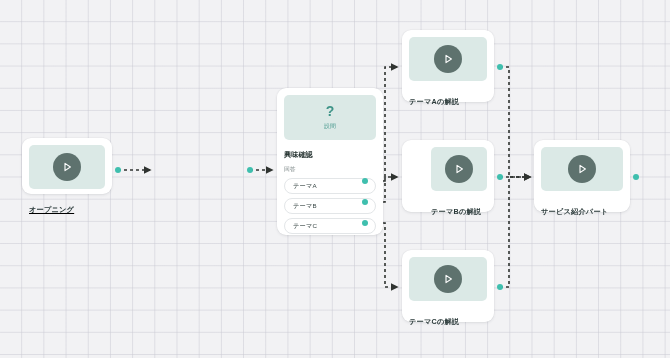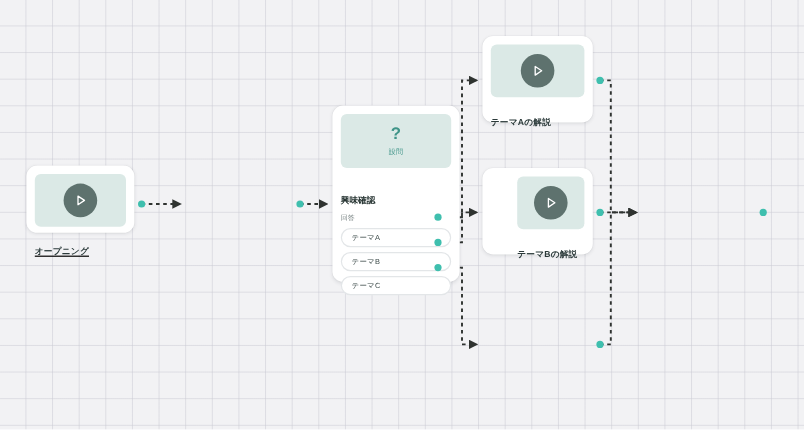--- a/index.html
+++ b/index.html
@@ -86,21 +86,21 @@
   .q-sub {
     margin-top: 4px;
     font-size: 5.8px;
     color: #3f9488;
     letter-spacing: 0.3px;
     white-space: nowrap;
   }
 
   
   .q-title {
-    margin-top: 22px;
+    margin-top: 10px;
     font-size: 7.2px;
     font-weight: 700;
     color: #23312f;
     white-space: nowrap;
   }
   .q-answer-head {
     margin-top: 5px;
     font-size: 5.8px;
     color: #7a8585;
     white-space: nowrap;
@@ -224,17 +224,37 @@
       <div class="play-circle">
         <svg width="14" height="14" viewBox="0 0 14 14">
           <path d="M5 3.4 L10.4 7 L5 10.6 Z" fill="none" stroke="#ffffff" stroke-width="1.1" stroke-linejoin="round"></path>
         </svg>
       </div>
     </div>
     <div class="node-label">テーマBの解説</div>
   </div>
   <div class="port" style="left:497px; top:174px;"></div>
 
+  <div class="node" style="left:402px; top:250px; width:92px; height:72px;">
+    <div class="thumb" style="height:44px;">
+      <div class="play-circle">
+        <svg width="14" height="14" viewBox="0 0 14 14">
+          <path d="M5 3.4 L10.4 7 L5 10.6 Z" fill="none" stroke="#ffffff" stroke-width="1.1" stroke-linejoin="round"></path>
+        </svg>
+      </div>
+    </div>
+    <div class="node-label">テーマCの解説</div>
+  </div>
   <div class="port" style="left:497px; top:284px;"></div>
 
+  <div class="node" style="left:534px; top:140px; width:96px; height:72px;">
+    <div class="thumb" style="height:44px;">
+      <div class="play-circle">
+        <svg width="14" height="14" viewBox="0 0 14 14">
+          <path d="M5 3.4 L10.4 7 L5 10.6 Z" fill="none" stroke="#ffffff" stroke-width="1.1" stroke-linejoin="round"></path>
+        </svg>
+      </div>
+    </div>
+    <div class="node-label">サービス紹介パート</div>
+  </div>
   <div class="port" style="left:633px; top:174px;"></div>
 
 </div>
 
 </body></html>

